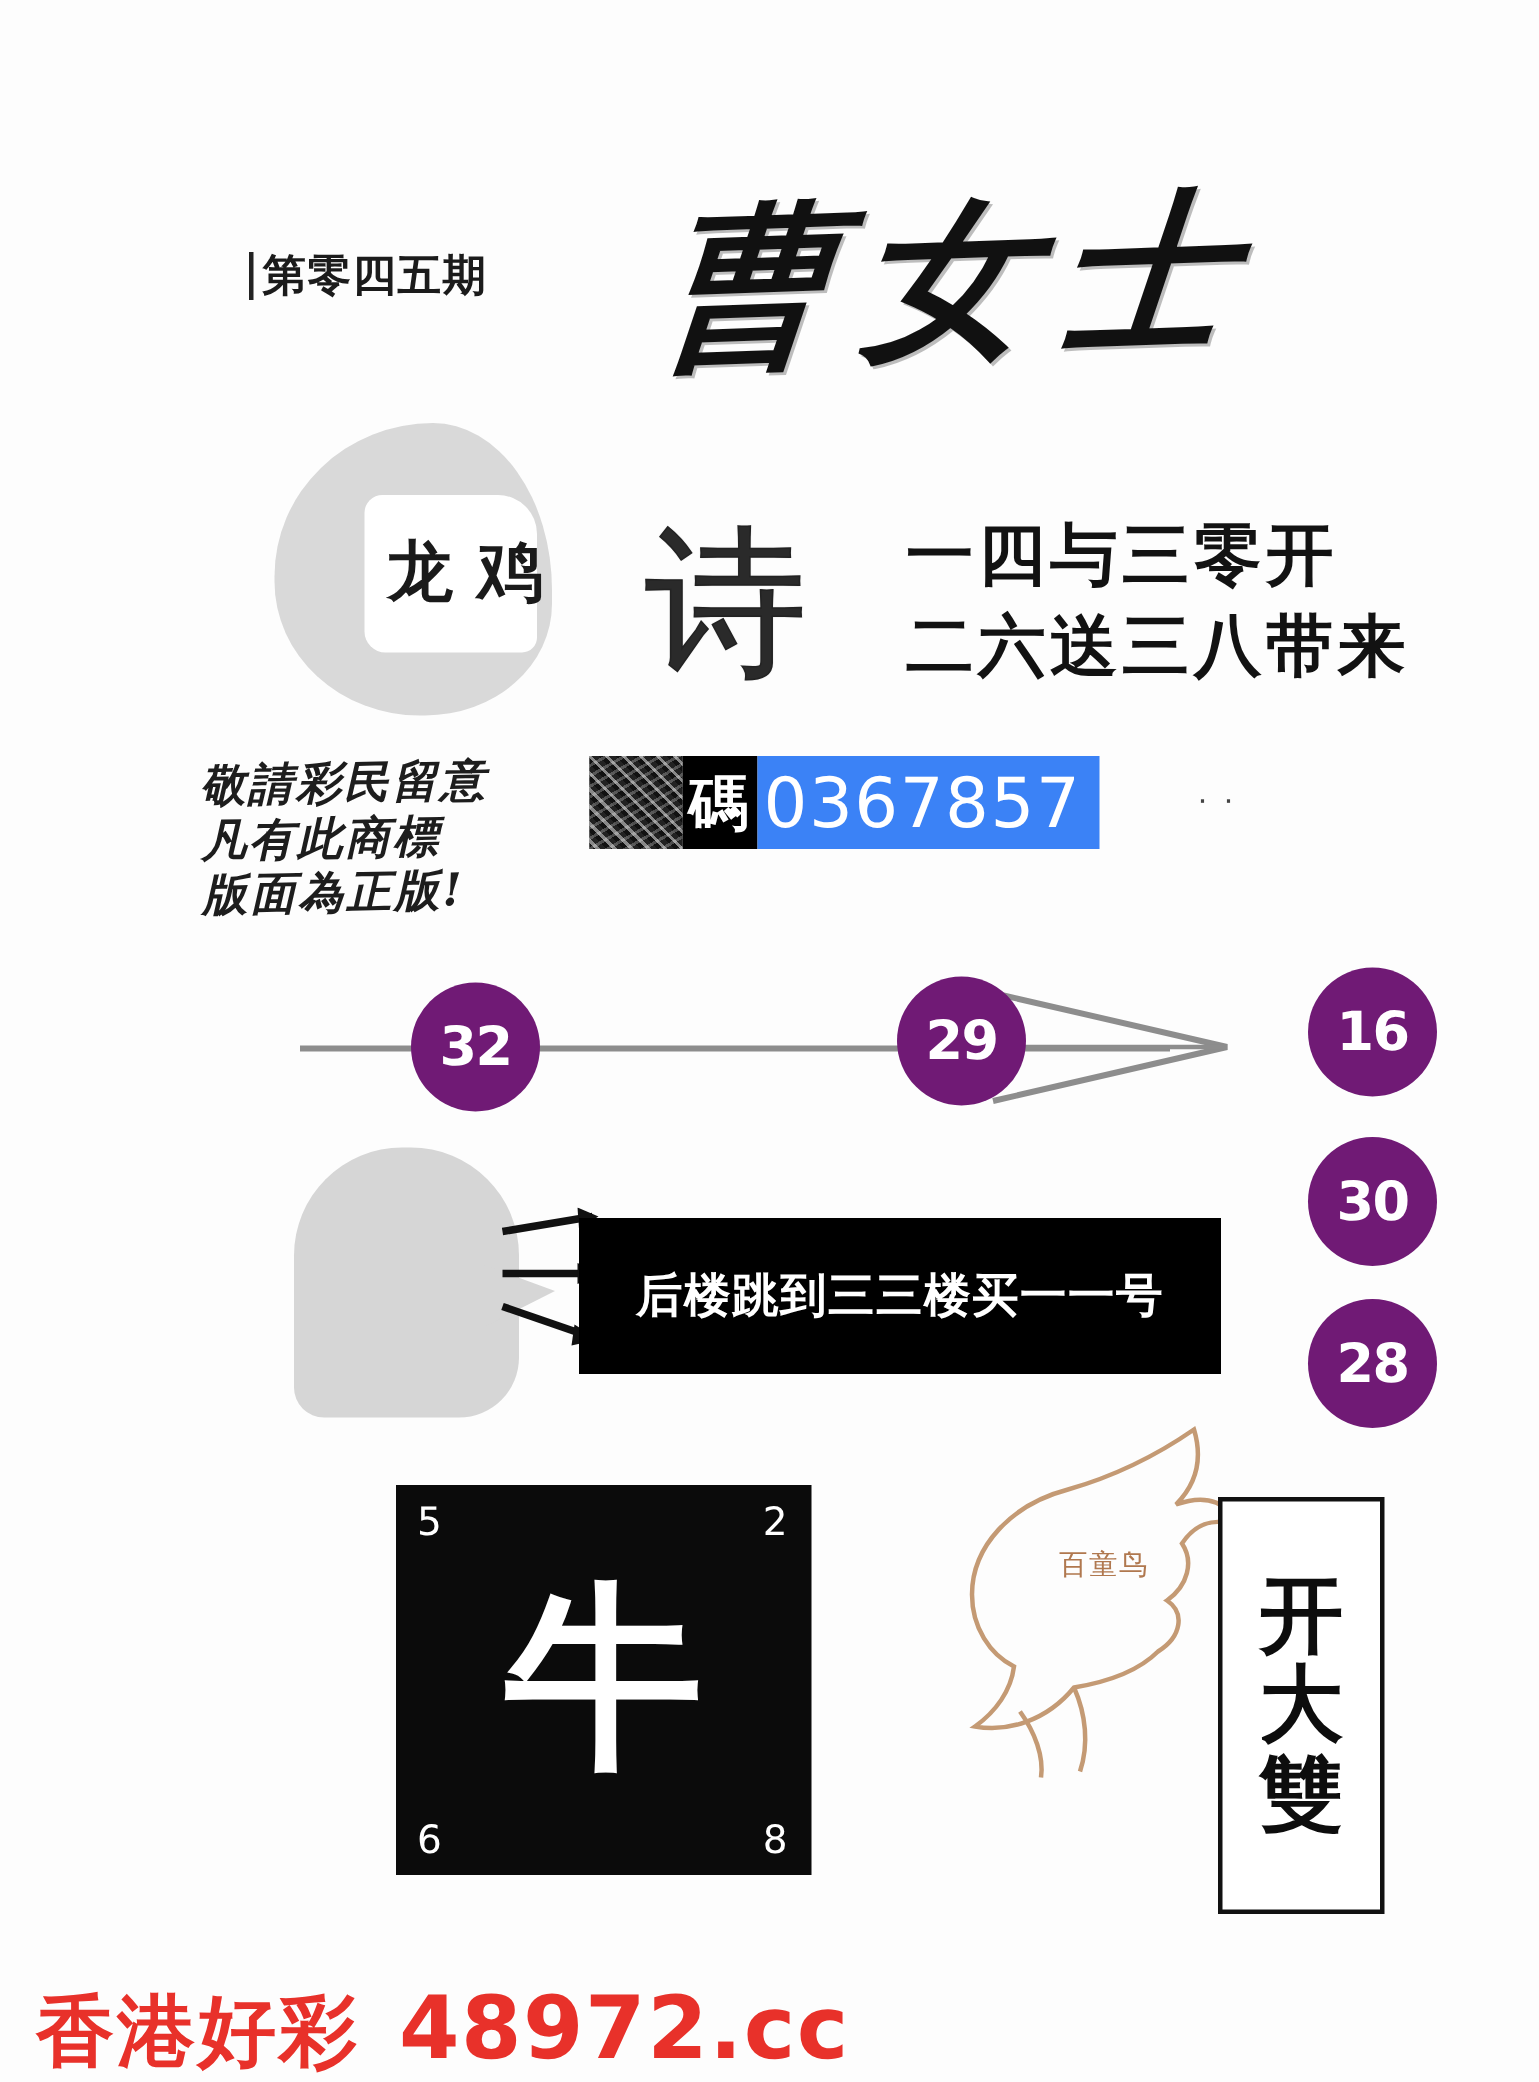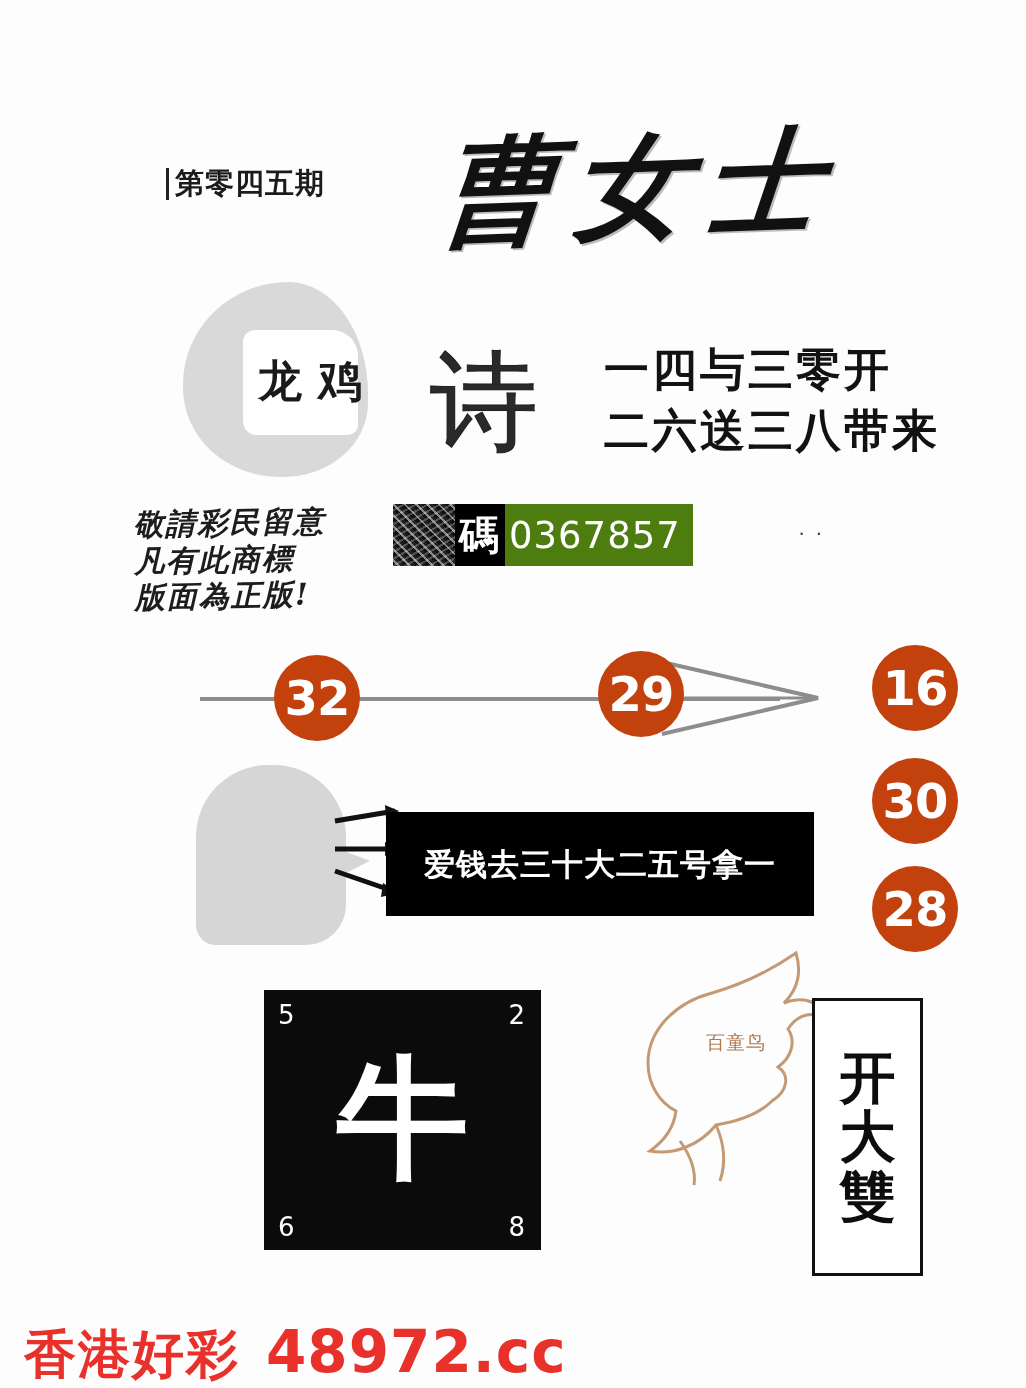--- a/index.html
+++ b/index.html
@@ -148,24 +148,24 @@
     background: #000;
     color: #fff;
     font-family: "DejaVu Serif", serif;
     font-size: 40px;
     font-weight: 700;
     display: flex;
     align-items: center;
     padding: 0 6px 0 4px;
   }
   .codebar .digits {
-    background: #4d7c0f;
-    color: #fff;
-    font-family: "DejaVu Sans", sans-serif;
-    font-size: 37px;
+    background: #3b82f6;
+    color: #fff;
+    font-family: "DejaVu Sans", sans-serif;
+    font-size: 46px;
     font-weight: 500;
     letter-spacing: 1px;
     display: flex;
     align-items: center;
     padding: 0 12px 0 4px;
   }
   .dots {
     position: absolute;
     left: 798px;
     top: 520px;
@@ -173,24 +173,24 @@
     color: #444;
     letter-spacing: 10px;
   }
 
   
   .ball {
     position: absolute;
     width: 86px;
     height: 86px;
     border-radius: 50%;
-    background: #c2410c;
-    color: #fff;
-    font-family: "DejaVu Sans", sans-serif;
-    font-size: 48px;
+    background: #701a75;
+    color: #fff;
+    font-family: "DejaVu Sans", sans-serif;
+    font-size: 36px;
     font-weight: 700;
     display: flex;
     align-items: center;
     justify-content: center;
     letter-spacing: -1px;
     text-align: right;
   }
   .b1 { left: 274px; top: 655px; }
   .b2 { left: 433px; top: 655px; }
   .b3 { left: 598px; top: 651px; }
@@ -413,21 +413,21 @@
   <svg class="mouth-arrows" viewBox="0 0 70 100">
     <path d="M2 16 L62 6" stroke="#111" stroke-width="5" fill="none"></path>
     <path d="M52 0 L66 6 L53 14" fill="#111"></path>
     <path d="M2 44 L62 44" stroke="#111" stroke-width="5" fill="none"></path>
     <path d="M52 37 L68 44 L52 51" fill="#111"></path>
     <path d="M2 66 L60 86" stroke="#111" stroke-width="5" fill="none"></path>
     <path d="M50 78 L66 88 L48 92" fill="#111"></path>
   </svg>
 
   <div class="banner">
-    <div>爱钱去三十大二五号拿一</div>
+    <div>后楼跳到三三楼买一一号</div>
   </div>
 
   <div class="square">
     <div class="corner c-tl">5</div>
     <div class="corner c-tr">2</div>
     <div class="corner c-bl">6</div>
     <div class="corner c-br">8</div>
     <div class="big">牛</div>
   </div>
 

